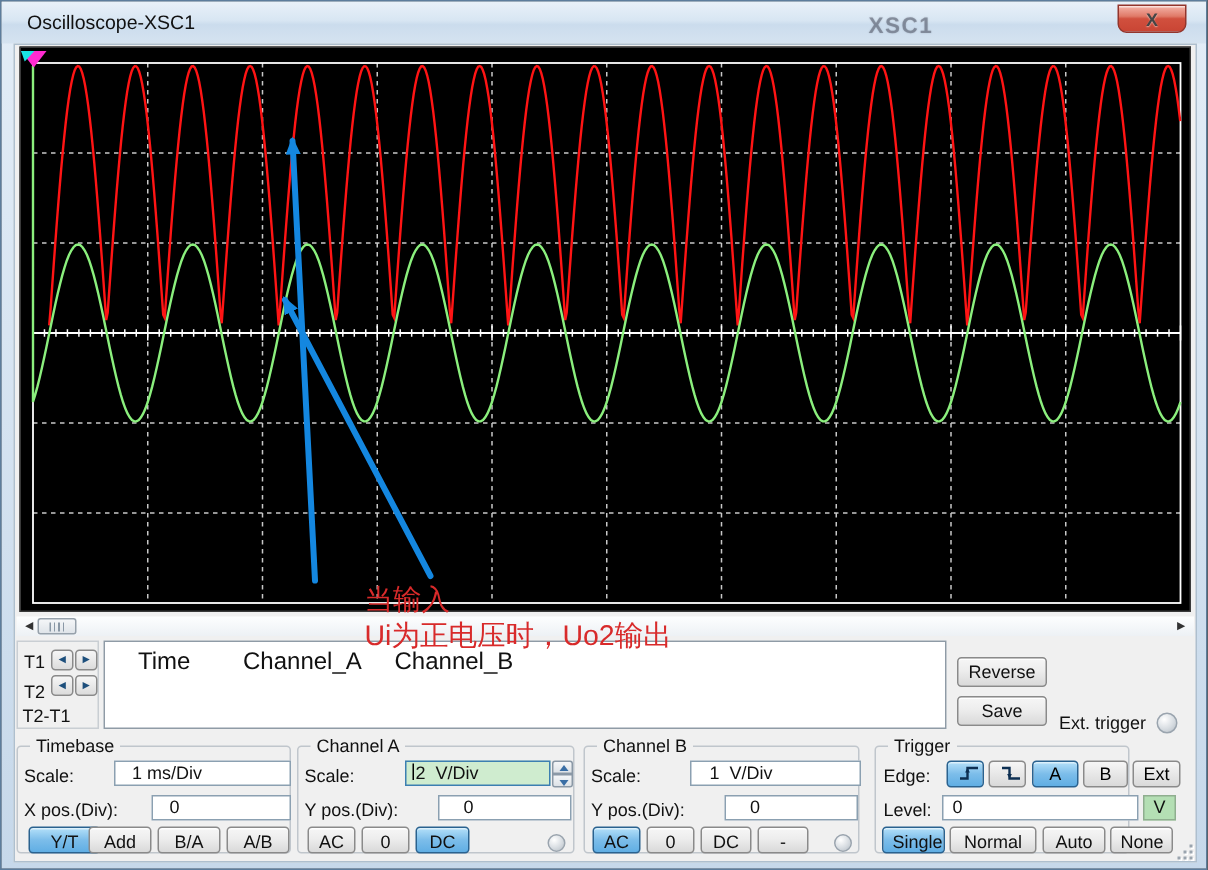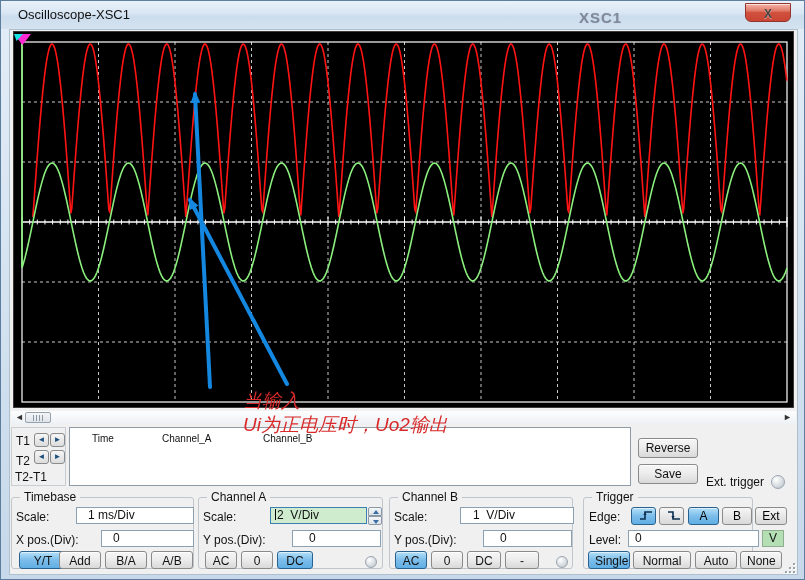--- a/index.html
+++ b/index.html
@@ -16,21 +16,21 @@
   
   .scroll{position:absolute;left:10px;top:410px;width:785px;height:13px;background:linear-gradient(180deg,#fdfefe,#edf1f5);}
   .scroll .arr{position:absolute;top:0;font-size:9px;line-height:13px;color:#333;}
   .thumb{position:absolute;left:14px;top:1px;width:26px;height:11px;border:1px solid #96a1ab;border-radius:2px;background:linear-gradient(180deg,#f4f6f8,#dfe4e9);}
   .thumb i{position:absolute;left:7px;top:2px;width:10px;height:6px;background:repeating-linear-gradient(90deg,#8a98a6 0,#8a98a6 1px,transparent 1px,transparent 3px);}
   
   .tbox{position:absolute;left:10px;top:426px;width:55px;height:59px;border:1px solid #c9ced3;background:#f0f0f0;}
   .tbox .tl{position:absolute;font-size:12px;color:#111;}
   .tarr{position:absolute;width:15px;height:14px;border:1px solid #8a8a8a;border-radius:3px;background:linear-gradient(180deg,#f6f6f6,#dcdcdc);font-size:8px;line-height:12px;text-align:center;color:#1d4f7c;padding:0;}
   .readout{position:absolute;left:68px;top:426px;width:562px;height:59px;background:#fff;border:1px solid #8f9ba6;}
-  .readout span{position:absolute;top:5px;font-size:10px;color:#111;}
+  .readout span{position:absolute;top:5px;font-size:16px;color:#111;}
   .pushbtn{position:absolute;border:1px solid #8a8a8a;border-radius:3px;background:linear-gradient(180deg,#f6f6f6 0%,#ededed 45%,#d9d9d9 100%);font-size:12px;color:#111;text-align:center;box-shadow:inset 0 1px 0 #fff;}
   .exttrig{position:absolute;left:705px;top:474px;font-size:12px;color:#111;}
   .ring{position:absolute;border-radius:50%;border:1px solid #9aa4ae;background:radial-gradient(circle at 35% 30%,#ffffff,#d8dde2 55%,#b4bcc4);}
   
   .gb{position:absolute;top:496px;height:72px;border:1px solid #c0c6cc;border-radius:3px;}
   .gb .cap{position:absolute;left:8px;top:-8px;background:#f0f0f0;padding:0 4px;font-size:12px;color:#111;}
   .lbl{position:absolute;font-size:12px;color:#111;}
   .field{position:absolute;height:17px;background:#fff;border:1px solid #8ba0b1;font-size:12px;color:#111;line-height:15px;white-space:pre;}
   .field.green{background:#cfeccf;border:1px solid #3c7fb1;}
   .caret{display:inline-block;width:1px;height:11px;background:#000;vertical-align:-1px;margin:0 1px 0 0;}
@@ -185,21 +185,21 @@
         <defs>
           <marker id="ah" markerWidth="12" markerHeight="10" refX="9" refY="5" orient="auto" markerUnits="userSpaceOnUse">
             <polygon points="0,0 12,5 0,10" fill="#1487e0"></polygon>
           </marker>
         </defs>
         <line x1="196" y1="355" x2="181" y2="62" stroke="#1487e0" stroke-width="4" stroke-linecap="round" marker-end="url(#ah)"></line>
         <line x1="273" y1="352" x2="176" y2="168" stroke="#1487e0" stroke-width="4" stroke-linecap="round" marker-end="url(#ah)"></line>
       </svg>
   </div>
 
-  <div class="note" style="color: rgb(216, 42, 42); font-style: italic;">
+  <div class="note" style="color: rgb(216, 42, 42);">
     <div>当输入</div>
     <div>Ui为正电压时，Uo2输出</div>
   </div>
 
   <div class="scroll">
     <span class="arr" style="left:4px;">◄</span>
     <div class="thumb">
         <i></i>
       </div>
     <span class="arr" style="right:4px;">►</span>

